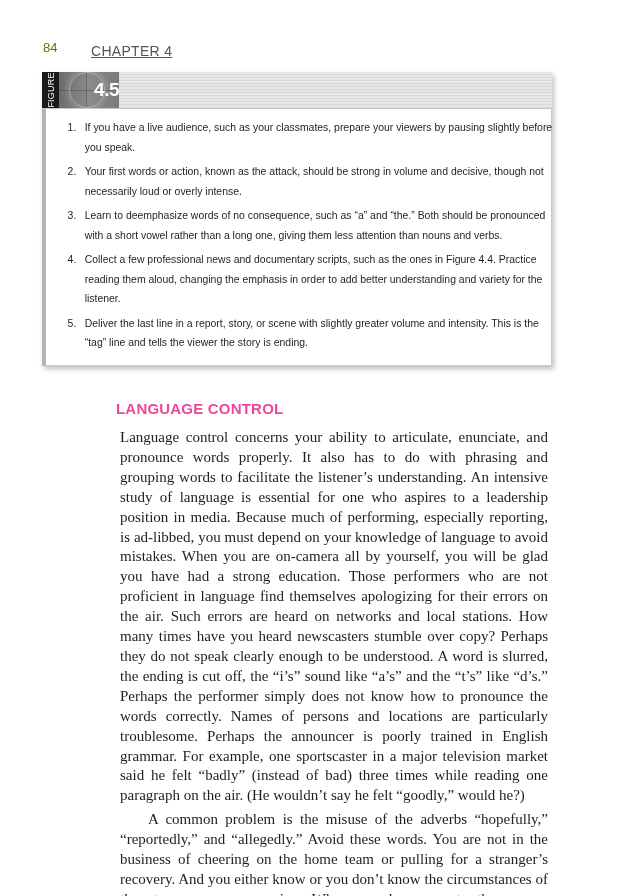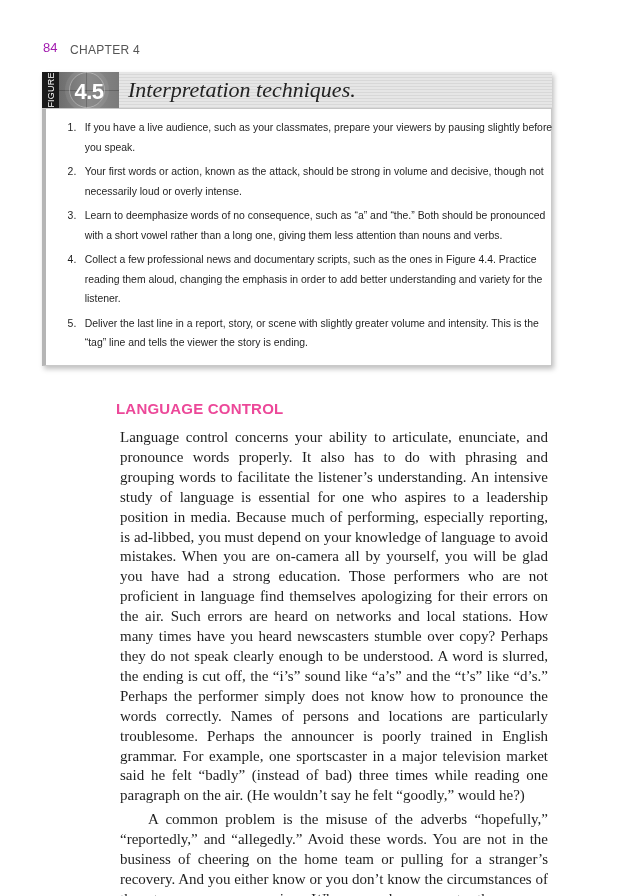--- a/index.html
+++ b/index.html
@@ -1,37 +1,37 @@
 <!DOCTYPE html>
 <html><head>
 <meta charset="utf-8">
 <style>
   html, body { margin: 0; padding: 0; background: #ffffff; }
   body { width: 626px; height: 896px; position: relative; overflow: hidden; color: #1e1e1e; }
   .running-head { position: absolute; left: 43px; top: 40px; font-family: "Liberation Sans", sans-serif; }
-  .page-number { font-size: 13px; color: #a21caf; position: absolute; left: 0; top: 0; }
-  .chapter-label { font-size: 12px; color: #555; letter-spacing: 0.3px; position: absolute; left: 27px; top: 3px; white-space: nowrap; }
+  .page-number { font-size: 13px; color: #4d7c0f; position: absolute; left: 0; top: 0; }
+  .chapter-label { font-size: 14px; color: #555; letter-spacing: 0.3px; position: absolute; left: 48px; top: 3px; white-space: nowrap; text-decoration: underline; }
 
   .figure-box { position: absolute; left: 42px; top: 72px; width: 510px; height: 294px;
     border: 1px solid #c9c9c9; border-left: 4px solid #b5b5b5; background: #fff;
     box-shadow: 2px 3px 5px rgba(0,0,0,0.25); box-sizing: border-box; }
   .figure-header { position: absolute; left: -4px; top: -1px; right: -1px; height: 36px;
     background: repeating-linear-gradient(to bottom, #e6e6e6 0px, #e6e6e6 2px, #d8d8d8 2px, #d8d8d8 3px);
     border-bottom: 1px solid #c6c6c6; }
   .figure-tag { position: absolute; left: 0; top: 0; width: 17px; height: 36px; background: #1a1a1a; }
   .figure-tag span { position: absolute; left: 50%; top: 50%; transform: translate(-50%,-50%) rotate(-90deg);
     color: #fff; font-family: "Liberation Sans", sans-serif; font-size: 9px; letter-spacing: 0.2px; white-space: nowrap; }
   .figure-badge { position: absolute; left: 17px; top: 0; width: 60px; height: 36px;
     background: linear-gradient(90deg, #6d6d6d, #8a8a8a 50%, #7a7a7a); overflow: hidden; }
   .figure-badge .ring { position: absolute; left: 10px; top: 0px; width: 34px; height: 34px; border-radius: 50%;
     border: 1px solid rgba(255,255,255,0.35); box-shadow: 0 0 0 4px rgba(255,255,255,0.08); }
   .figure-badge .cross-h { position: absolute; left: 0; right: 0; top: 18px; height: 1px; background: rgba(0,0,0,0.2); }
   .figure-badge .cross-v { position: absolute; top: 0; bottom: 0; left: 27px; width: 1px; background: rgba(0,0,0,0.2); }
-  .figure-number { position: absolute; left: 0; right: 0; top: 7px; text-align: center; color: #fff;
-    font-family: "Liberation Sans", sans-serif; font-weight: bold; font-size: 22px; letter-spacing: -0.5px; }
+  .figure-number { position: absolute; left: 0; right: 0; top: 7px; text-align: right; color: #fff;
+    font-family: "Liberation Sans", sans-serif; font-weight: bold; font-size: 19px; letter-spacing: -0.5px; }
   .figure-title { position: absolute; left: 86px; top: 5px; font-family: "Liberation Serif", serif; font-style: italic;
     font-size: 22px; color: #222; white-space: nowrap; }
 
   .figure-list { position: absolute; left: 18px; top: 44px; right: 14px; margin: 0; padding: 0; list-style: none;
     font-family: "Liberation Sans", sans-serif; font-size: 11.6px; line-height: 19.5px; color: #1f1f1f; }
   .figure-list li { position: relative; padding-left: 23px; margin-bottom: 5px; transform: scaleX(0.9); transform-origin: left top; width: 111%; }
   .figure-list .num { position: absolute; left: 4px; top: 0; }
 
   .section-heading { position: absolute; left: 116px; top: 400px; font-family: "Liberation Sans", sans-serif;
     font-weight: bold; font-size: 15px; letter-spacing: 0.2px; color: #ec4899; }
@@ -52,21 +52,20 @@
   <div class="figure-header">
     <div class="figure-tag">
       <span>FIGURE</span>
     </div>
     <div class="figure-badge">
       <div class="cross-h"></div>
       <div class="cross-v"></div>
       <div class="ring"></div>
       <div class="figure-number">4.5</div>
     </div>
-    <div class="figure-title">Interpretation techniques.</div>
   </div>
   <ol class="figure-list">
     <li><span class="num">1.</span><span>If you have a live audience, such as your classmates, prepare your viewers by pausing slight­ly before you speak.</span></li>
     <li><span class="num">2.</span><span>Your first words or action, known as the attack, should be strong in volume and decisive, though not necessarily loud or overly intense.</span></li>
     <li><span class="num">3.</span><span>Learn to deemphasize words of no consequence, such as “a” and “the.” Both should be pro­nounced with a short vowel rather than a long one, giving them less attention than nouns and verbs.</span></li>
     <li><span class="num">4.</span><span>Collect a few professional news and documentary scripts, such as the ones in Figure 4.4. Practice reading them aloud, changing the emphasis in order to add better understanding and variety for the listener.</span></li>
     <li><span class="num">5.</span><span>Deliver the last line in a report, story, or scene with slightly greater volume and intensity. This is the “tag” line and tells the viewer the story is ending.</span></li>
   </ol>
 </div>
 

